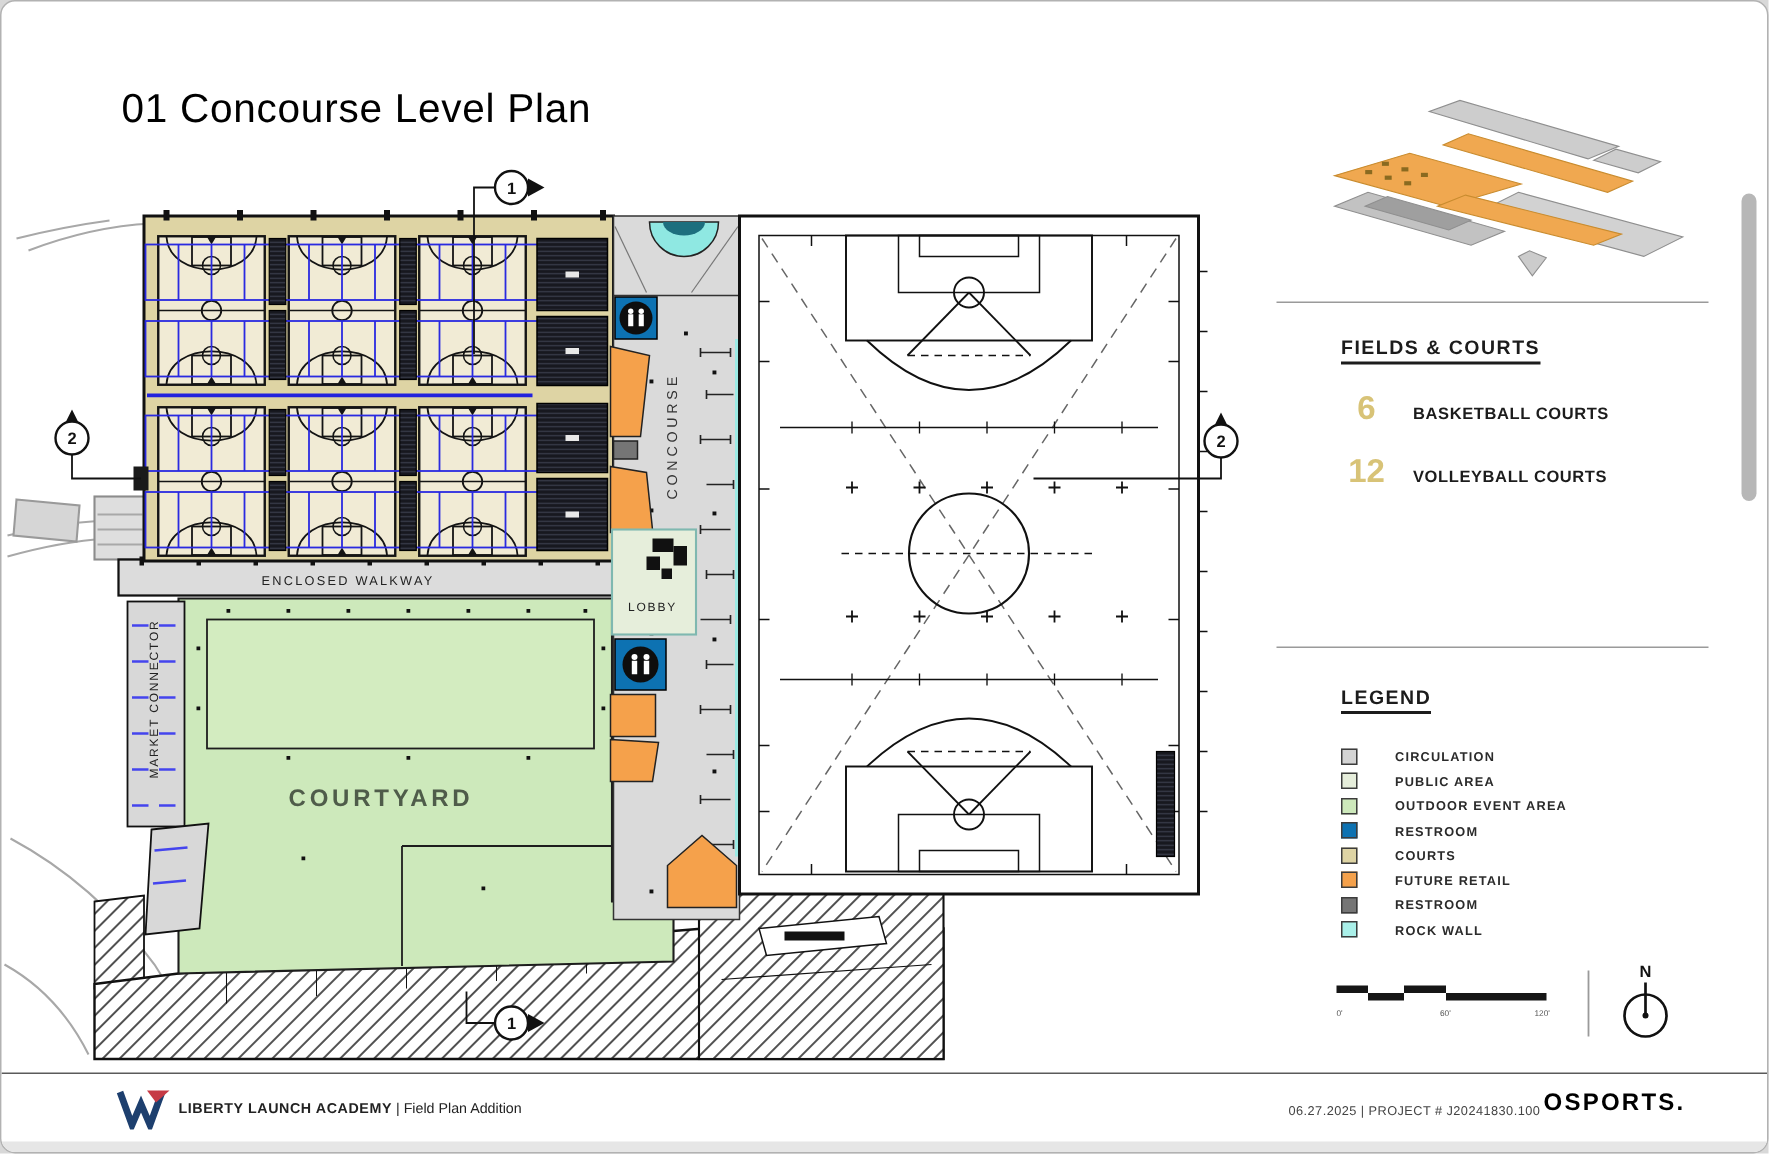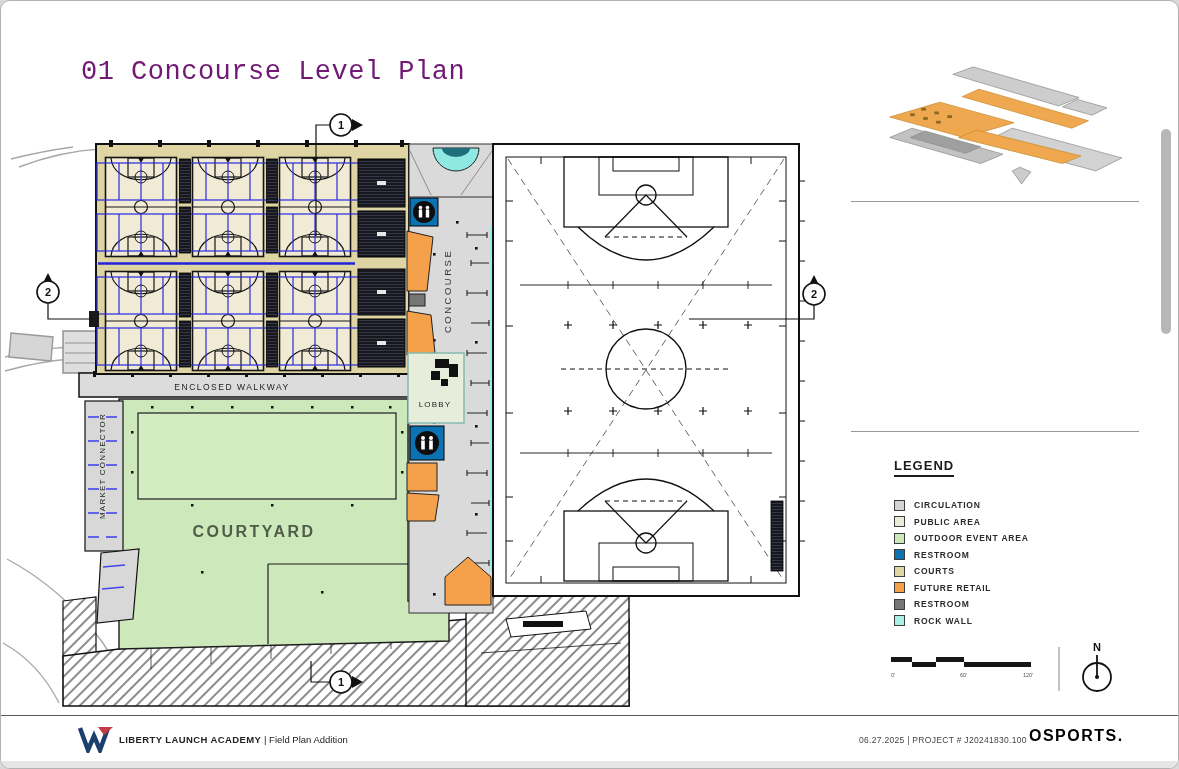--- a/index.html
+++ b/index.html
@@ -1,33 +1,33 @@
 <!DOCTYPE html>
 <html><head>
 <meta charset="utf-8">
 <style>
   html,body{margin:0;padding:0;background:#d8d8d8;font-family:"Liberation Sans",sans-serif;}
   .sheet{position:absolute;top:0;left:0;width:1177px;height:767px;background:#ffffff;
          border:1px solid #b2b2b2;border-radius:10px;overflow:hidden;}
-  .page-title{position:absolute;left:80px;top:56px;font-family:Liberation Mono, monospace;
-              font-size:27px;color:#701a75;letter-spacing:.5px;}
+  .page-title{position:absolute;left:80px;top:56px;font-family:Liberation Sans, sans-serif;
+              font-size:27px;color:#000000;letter-spacing:.5px;}
   #plan-svg{position:absolute;left:0;top:0;}
   
   .side-sep{position:absolute;left:850px;width:288px;border-top:1px solid #9a9a9a;}
   .kp{position:absolute;left:872px;top:42px;}
   .sec-head{font-size:13px;font-weight:bold;color:#1c1c1c;letter-spacing:1px;
             border-bottom:2px solid #1c1c1c;display:inline-block;padding-bottom:2px;}
   .fields{position:absolute;left:893px;top:222px;width:250px;}
   .f-row{display:flex;align-items:baseline;margin-top:16px;}
   .f-count{width:34px;text-align:center;font-size:22px;font-weight:bold;color:#d8c377;}
   .f-label{margin-left:14px;font-size:11px;font-weight:bold;color:#1c1c1c;letter-spacing:.4px;}
   .legend{position:absolute;left:893px;top:455px;width:250px;}
   .lg-row{display:flex;align-items:center;margin-top:5.5px;height:11px;}
   .lg-sw{width:11px;height:11px;border:1.2px solid #3c3c3c;box-sizing:border-box;flex:0 0 auto;}
-  .lg-label{margin-left:9px;font-size:8.5px;font-weight:bold;color:#2b2b2b;letter-spacing:.8px;}
+  .lg-label{margin-left:25px;font-size:8.5px;font-weight:bold;color:#2b2b2b;letter-spacing:.8px;}
   .scalebar{position:absolute;left:878px;top:638px;}
   
   .footer-line{position:absolute;left:0;right:0;top:714px;border-top:1.5px solid #5a5a5a;}
   .footer{position:absolute;left:0;right:0;top:716px;height:45px;background:#fff;}
   .f-logo{position:absolute;left:76px;top:8px;}
   .f-title{position:absolute;left:118px;top:17px;font-size:9.5px;color:#222;}
   .f-title b{letter-spacing:.4px;}
   .f-meta{position:absolute;left:858px;top:18px;font-size:8.5px;color:#444;letter-spacing:.3px;}
   .f-brand{position:absolute;left:1028px;top:10px;font-size:16px;font-weight:bold;color:#000000;letter-spacing:1.5px;}
   .page-edge{position:absolute;left:0;right:0;bottom:0;height:7px;background:#e6e6e6;}
@@ -369,20 +369,31 @@
         <rect x="54" y="74" width="5" height="3"></rect>
         <rect x="68" y="78" width="5" height="3"></rect>
       <rect x="52" y="64" width="5" height="3"></rect>
         <rect x="66" y="68" width="5" height="3"></rect>
         <rect x="80" y="72" width="5" height="3"></rect>
     </g>
   </svg>
 
   <div class="side-sep" style="top:200px"></div>
 
+  <div class="fields">
+    <span class="sec-head">FIELDS &amp; COURTS</span>
+    <div class="f-row">
+      <span class="f-count">6</span>
+      <span class="f-label">BASKETBALL COURTS</span>
+    </div>
+    <div class="f-row">
+      <span class="f-count">12</span>
+      <span class="f-label">VOLLEYBALL COURTS</span>
+    </div>
+  </div>
 
   <div class="side-sep" style="top:430px"></div>
 
   <div class="legend">
     <span class="sec-head" style="margin-bottom:11px">LEGEND</span>
     <div style="height:6px"></div>
     <div class="lg-row">
       <span class="lg-sw" style="background: rgb(212, 212, 212);"></span>
       <span class="lg-label">CIRCULATION</span>
       </div>

